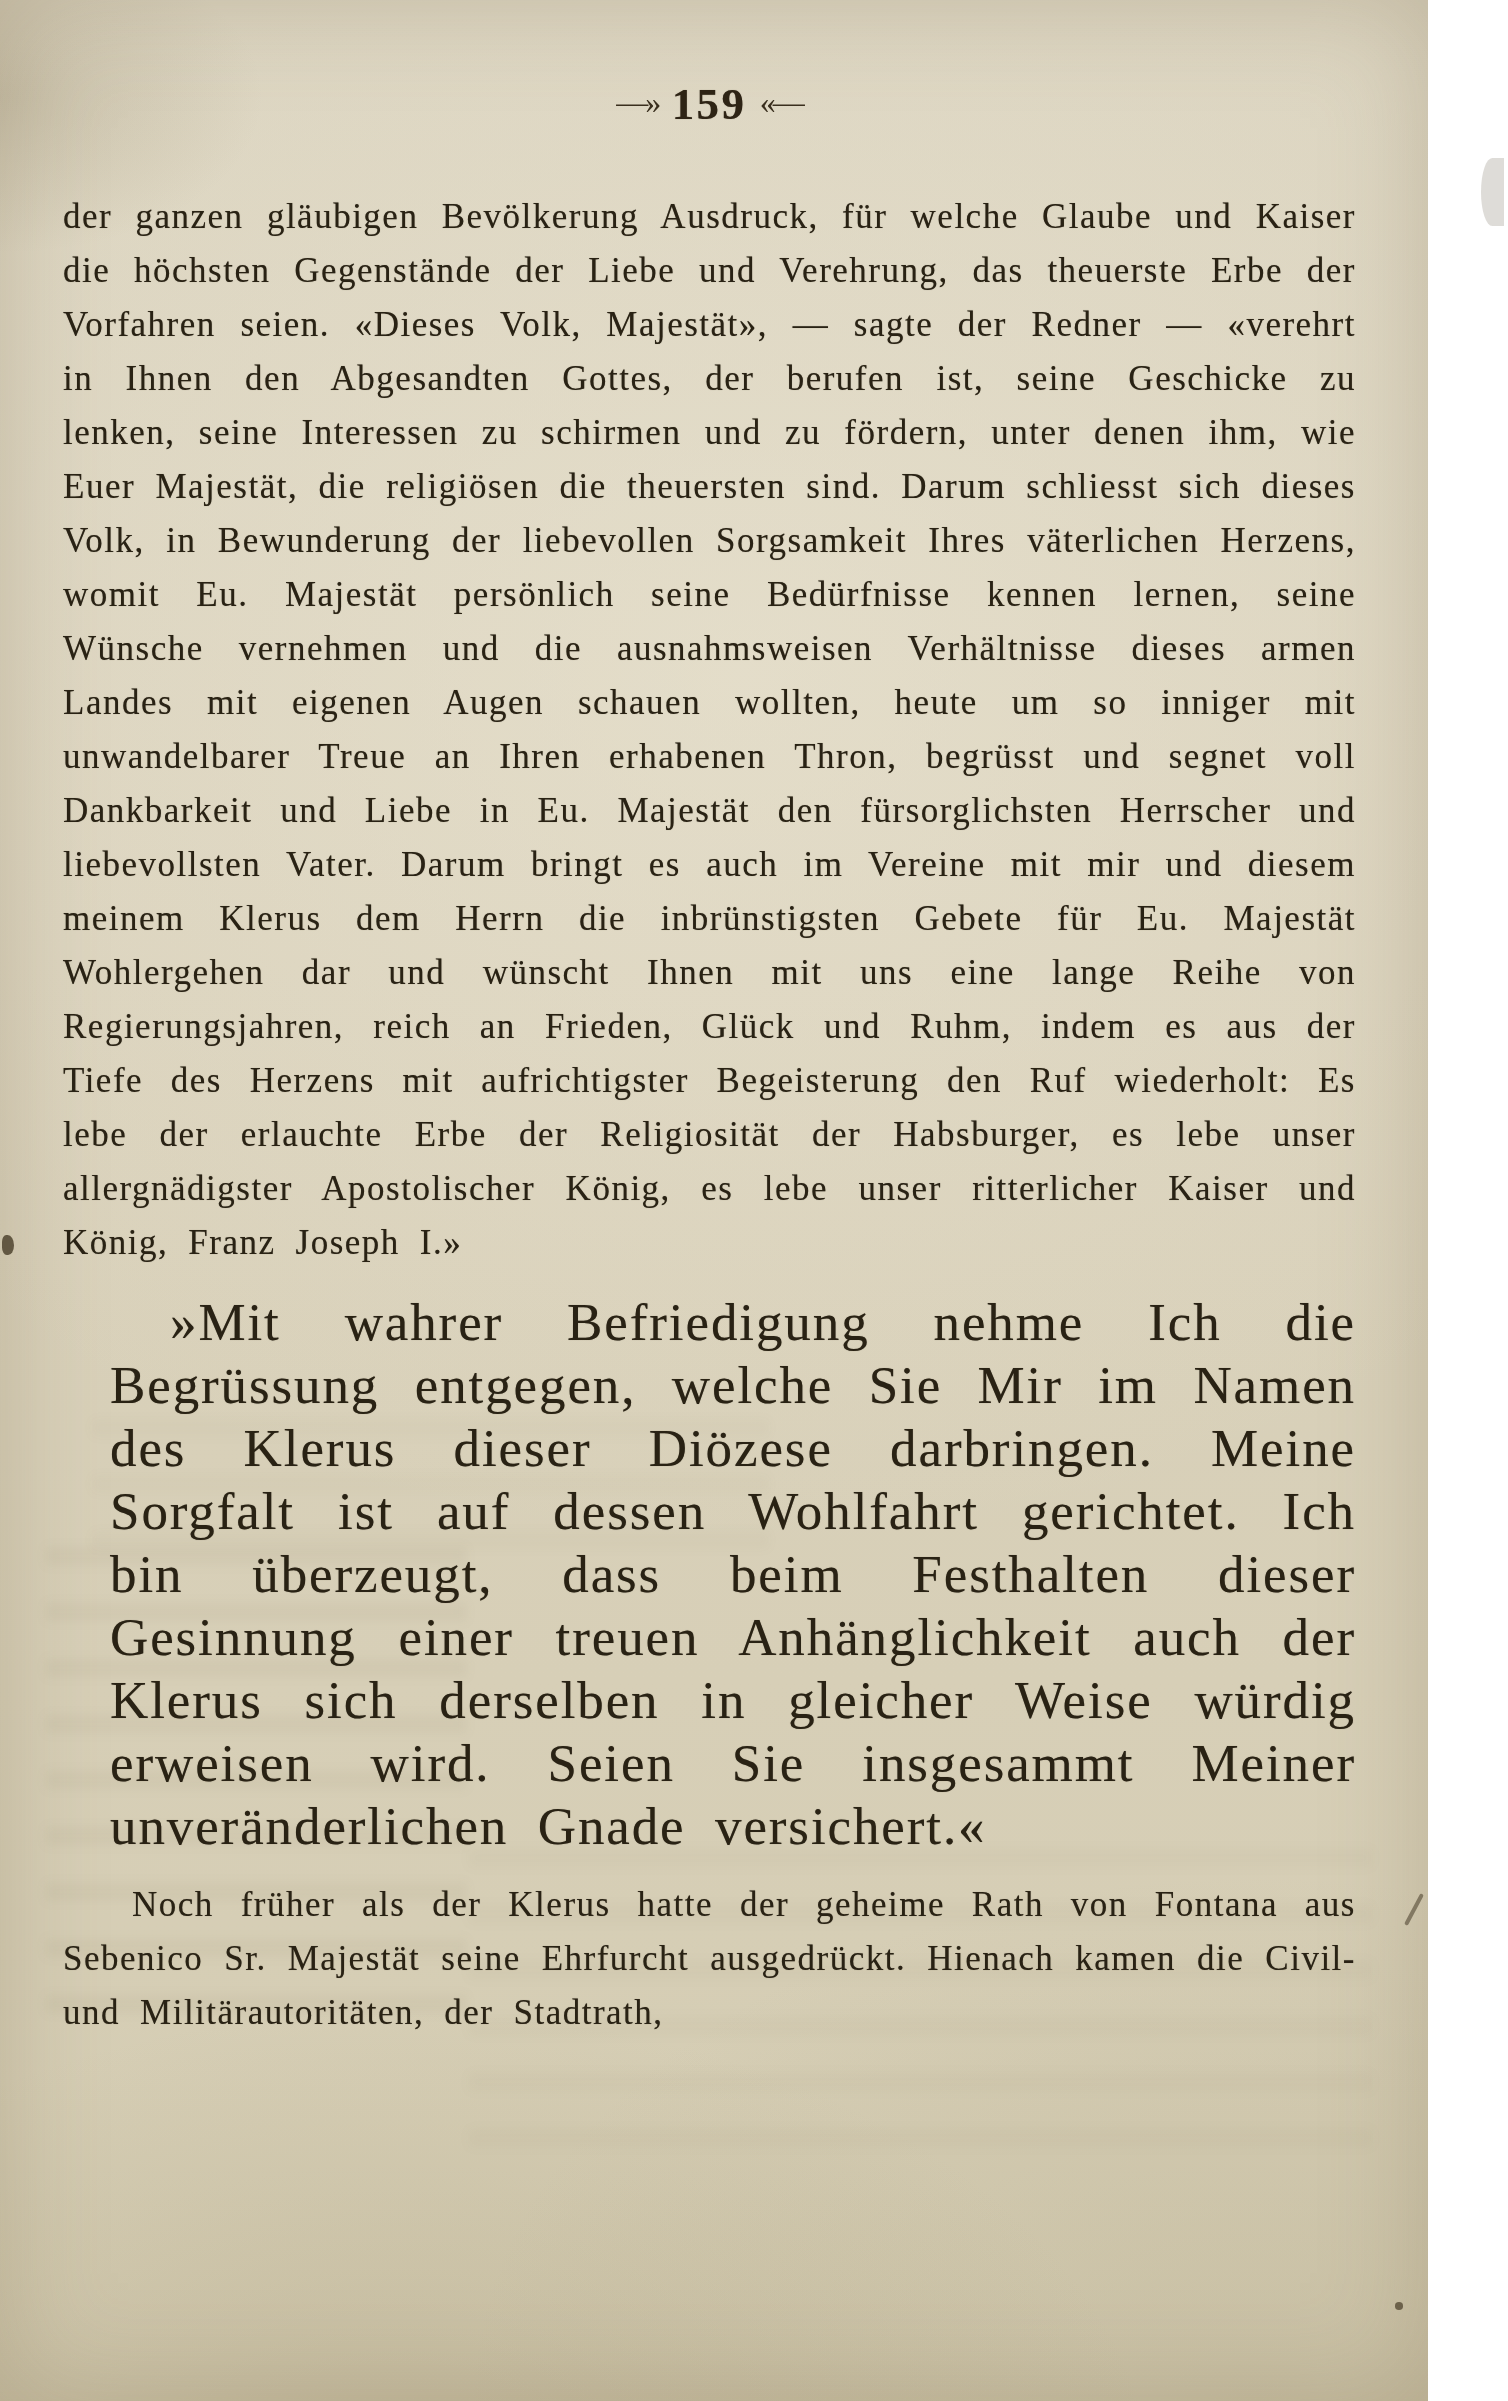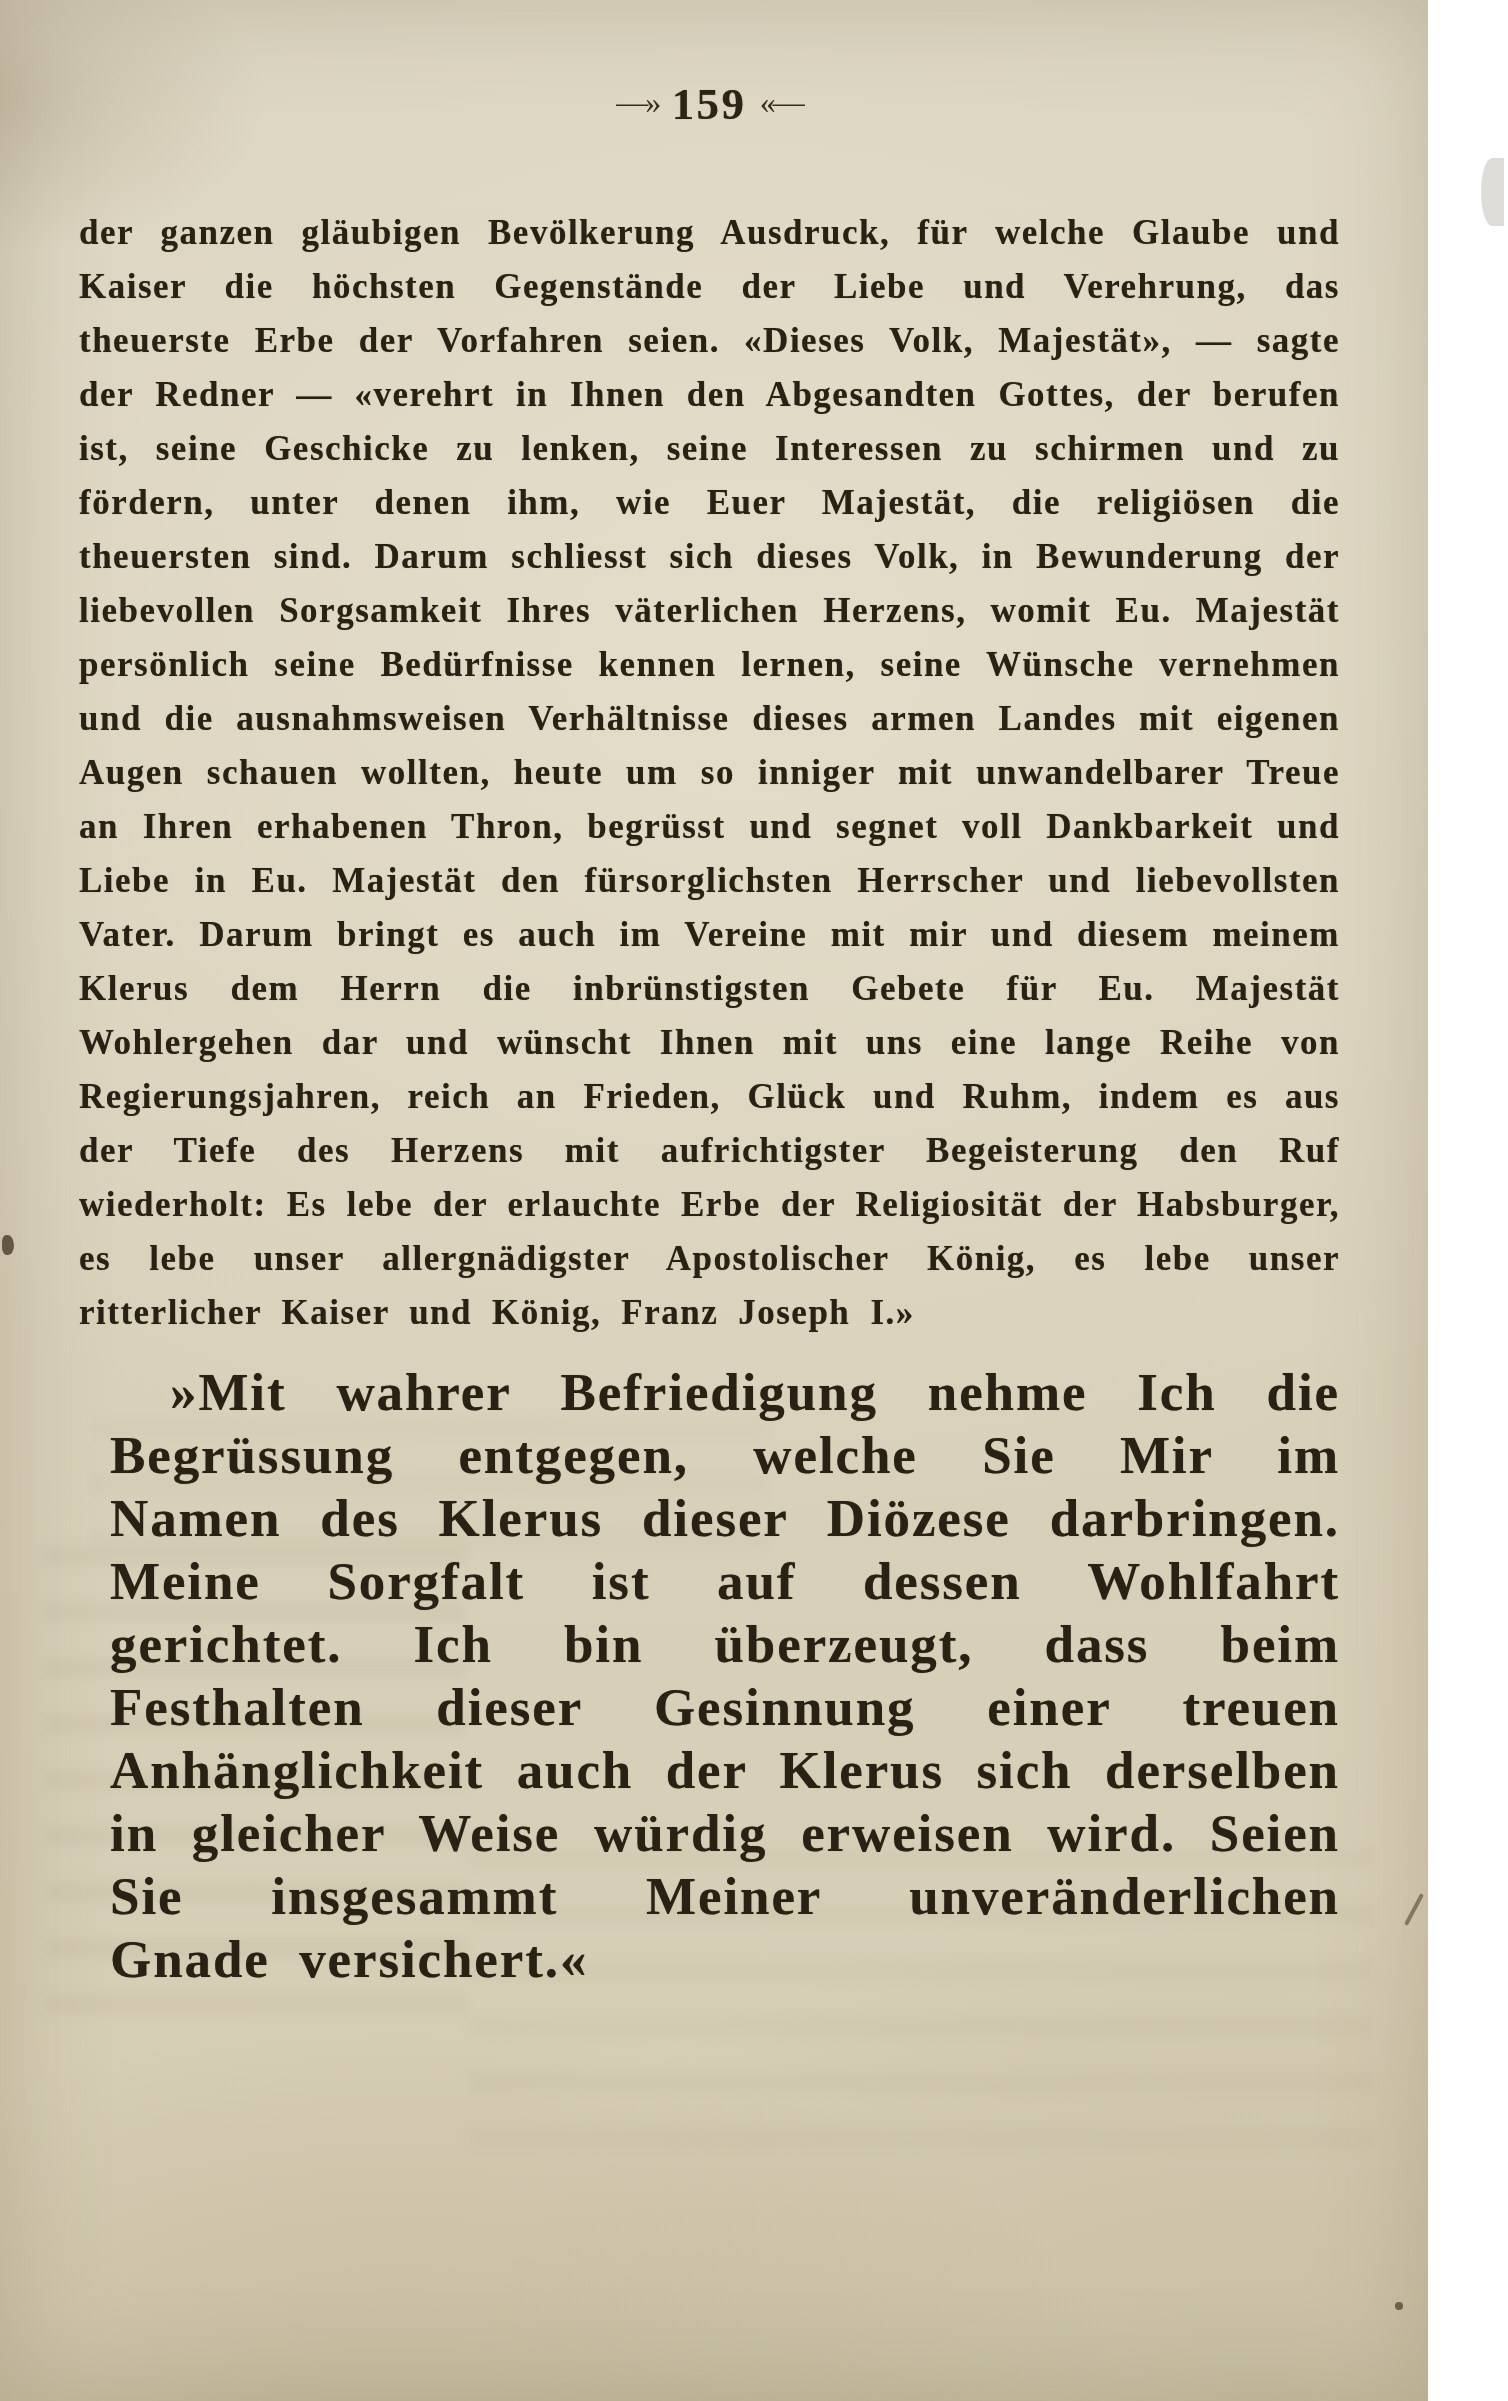--- a/index.html
+++ b/index.html
@@ -65,29 +65,28 @@
     text-shadow: 0 0 0.8px rgba(46,36,21,0.55);
   }
 
   .text-block {
     position: absolute;
     top: 190px;
     left: 63px;
     width: 1293px;
   }
   .para {
-    margin: 16px;
+    margin: 0;
     text-align: justify;
     font-size: 35px;
     line-height: 54px;
     letter-spacing: 1.5px;
     word-spacing: 9.8px;
     color: #292214;
     text-shadow: 0 0 0.8px rgba(41,34,20,0.45);
-    font-weight: bold;
   }
   .para.p-intro {
     margin-top: 9px;
     text-indent: 72px;
   }
   .para.p-quote {
     margin-top: 21px;
     margin-left: 47px;
     font-size: 53px;
     line-height: 63px;
@@ -120,20 +119,21 @@
   <div class="show-through st2"></div>
   <div class="show-through st3"></div>
 
   <div class="page-header">
     <span class="ornament">—»</span><span class="page-number">159</span><span class="ornament">«—</span>
   </div>
 
   <div class="text-block">
     <p class="para p-continuation">der ganzen gläubigen Bevölkerung Ausdruck, für welche Glaube und Kaiser die höchsten Gegenstände der Liebe und Verehrung, das theuerste Erbe der Vorfahren seien. «Dieses Volk, Majestät», — sagte der Redner — «verehrt in Ihnen den Abgesandten Gottes, der berufen ist, seine Geschicke zu lenken, seine Interessen zu schirmen und zu fördern, unter denen ihm, wie Euer Majestät, die religiösen die theuersten sind. Darum schliesst sich dieses Volk, in Bewunderung der liebevollen Sorgsamkeit Ihres väterlichen Herzens, womit Eu. Majestät persönlich seine Bedürfnisse kennen lernen, seine Wünsche vernehmen und die ausnahmsweisen Verhältnisse dieses armen Landes mit eigenen Augen schauen wollten, heute um so inniger mit unwandelbarer Treue an Ihren erhabenen Thron, begrüsst und segnet voll Dankbarkeit und Liebe in Eu. Majestät den fürsorglichsten Herrscher und liebevollsten Vater. Darum bringt es auch im Vereine mit mir und diesem meinem Klerus dem Herrn die inbrünstigsten Gebete für Eu. Majestät Wohlergehen dar und wünscht Ihnen mit uns eine lange Reihe von Regierungsjahren, reich an Frieden, Glück und Ruhm, indem es aus der Tiefe des Herzens mit aufrichtigster Begeisterung den Ruf wiederholt: Es lebe der erlauchte Erbe der Religiosität der Habsburger, es lebe unser allergnädigster Apostolischer König, es lebe unser ritterlicher Kaiser und König, Franz Joseph I.»</p>
     <p class="para p-quote">»Mit wahrer Befriedigung nehme Ich die Begrüssung entgegen, welche Sie Mir im Namen des Klerus dieser Diözese darbringen. Meine Sorgfalt ist auf dessen Wohlfahrt gerichtet. Ich bin überzeugt, dass beim Festhalten dieser Gesinnung einer treuen Anhänglichkeit auch der Klerus sich derselben in gleicher Weise würdig erweisen wird. Seien Sie insgesammt Meiner unveränderlichen Gnade versichert.«</p>
+    <p class="para p-closing">Noch früher als der Klerus hatte der geheime Rath von Fontana aus Sebenico Sr. Majestät seine Ehrfurcht ausgedrückt. Hienach kamen die Civil- und Militärautoritäten, der Stadtrath,</p>
   </div>
 
   <div class="speck s1"></div>
   <div class="speck s2"></div>
   <div class="speck s3"></div>
   <div class="speck s4"></div>
 
 </div>
 
 

